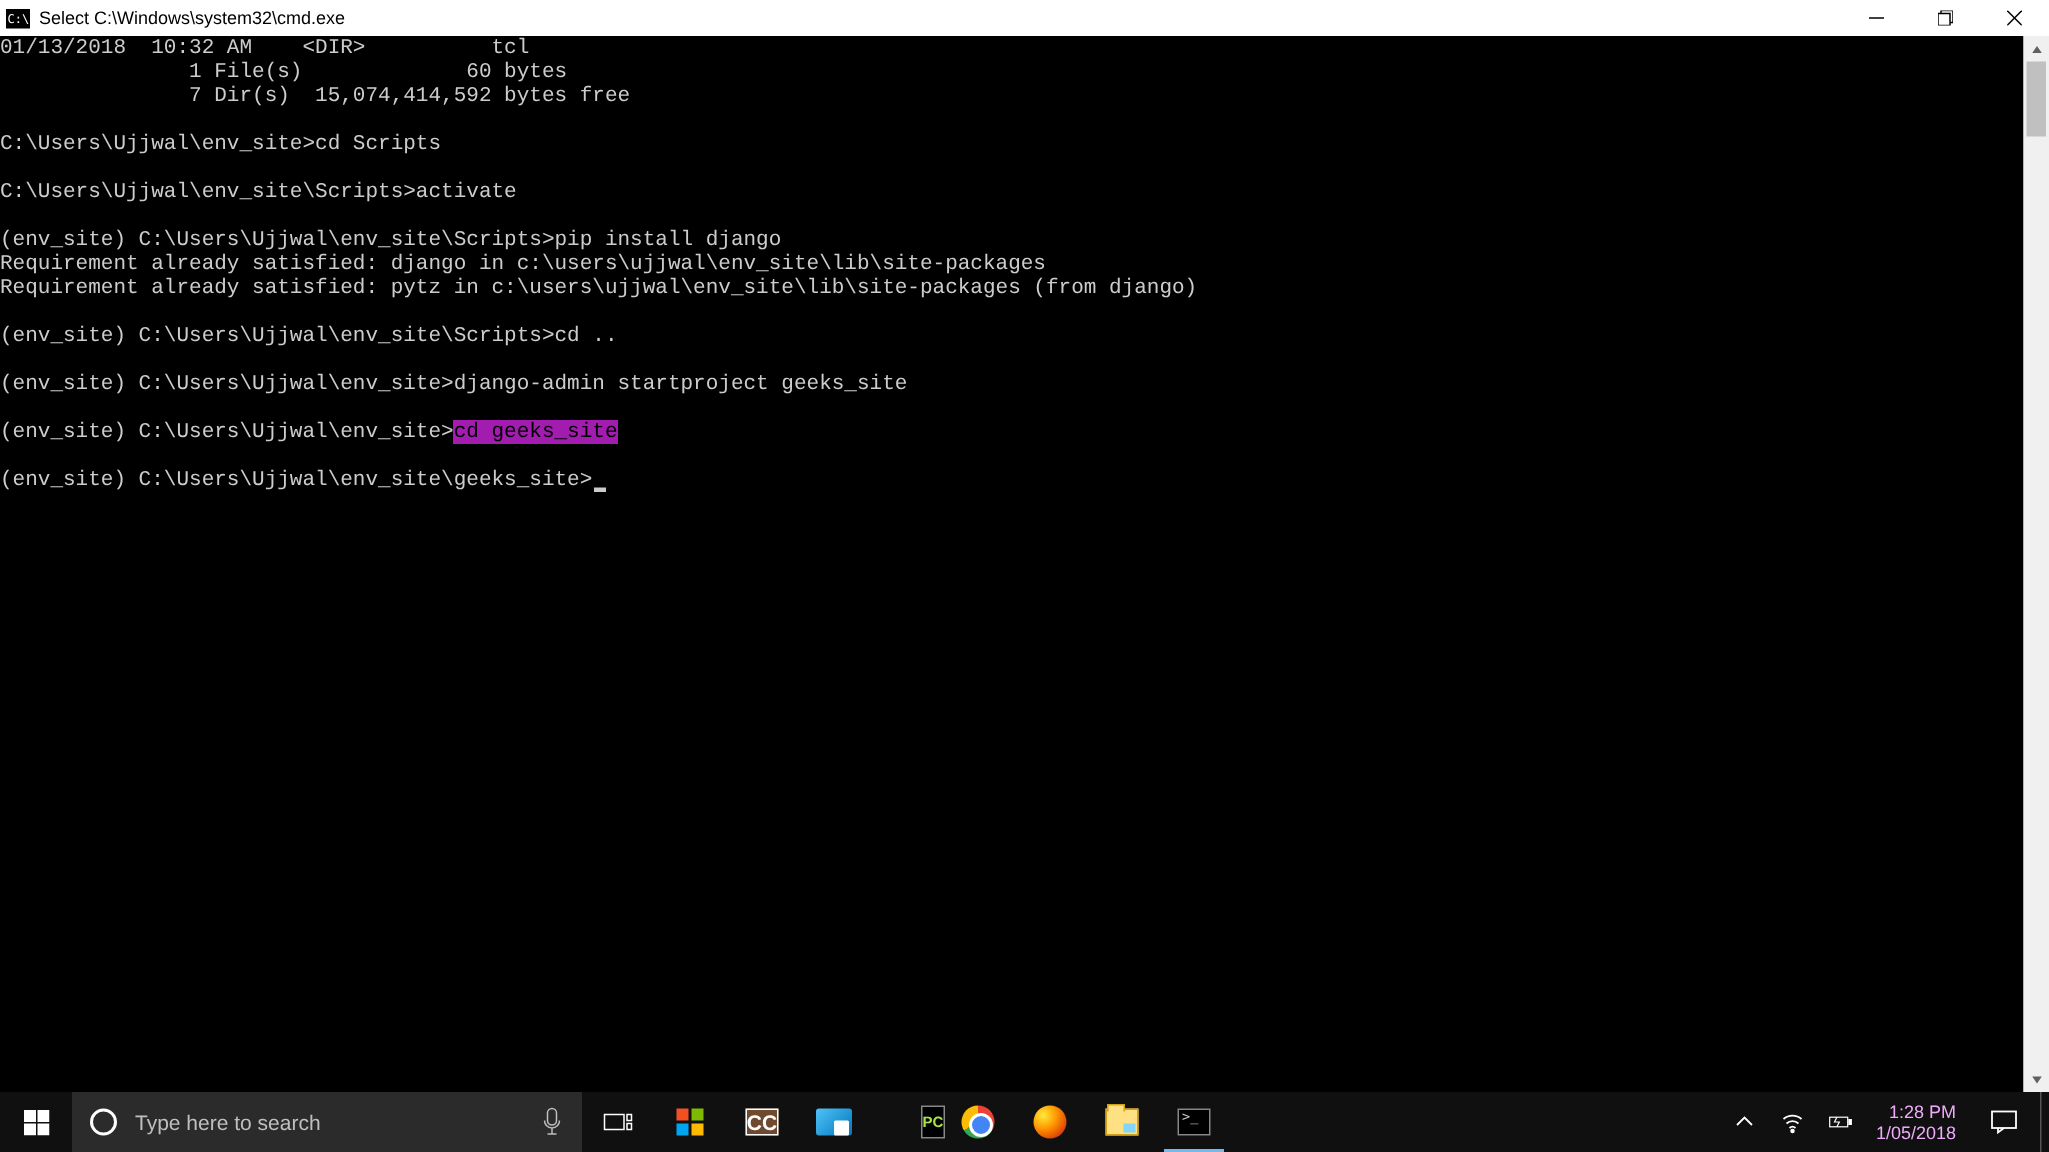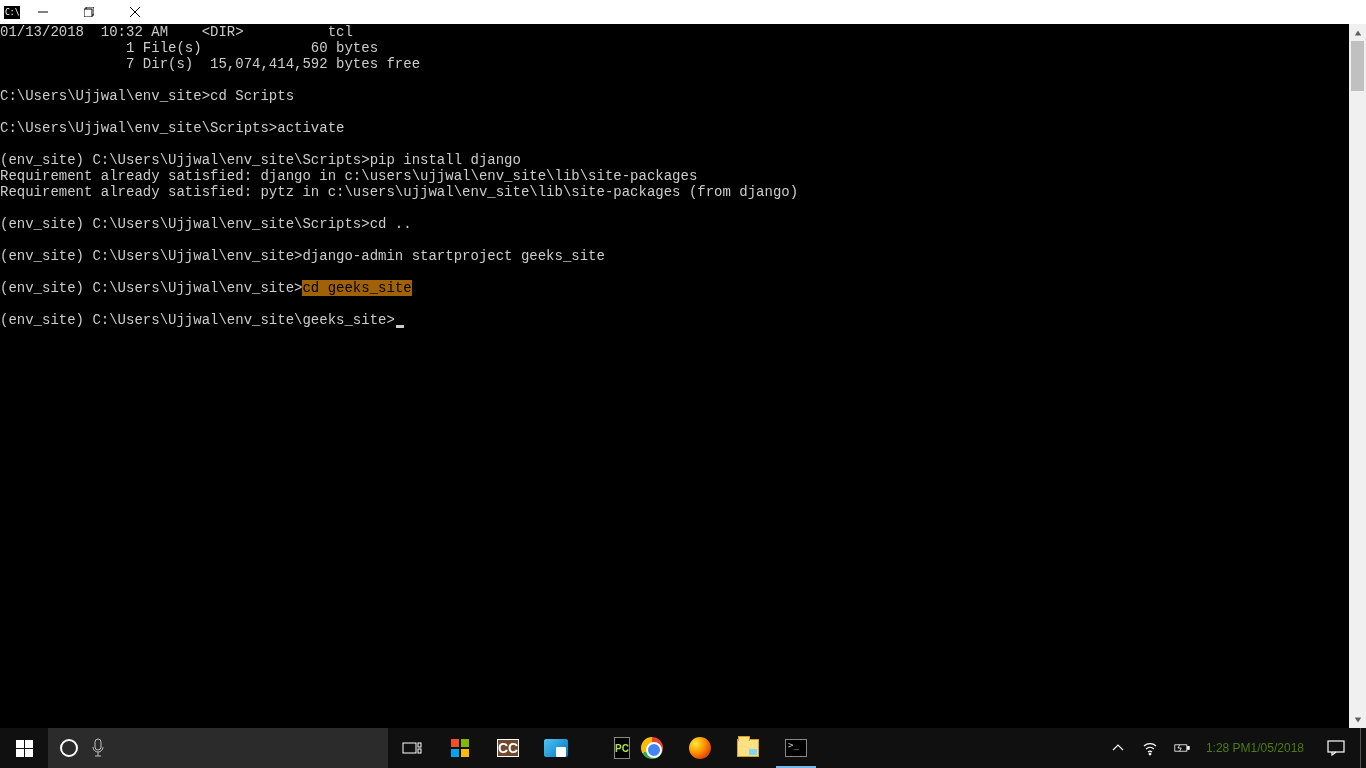--- a/index.html
+++ b/index.html
@@ -10,21 +10,21 @@
 .titlebar-icon { width: 16px; height: 13px; margin-left: 4px; background: #000; position: relative; }
 .titlebar-icon::after { content: "C:\\."; position: absolute; top: 0; left: 1px; color: #fff; font-size: 8px; line-height: 13px; font-family: Consolas, monospace; }
 .titlebar-text { font-size: 12px; color: #000; margin-left: 6px; flex: 1; }
 .titlebar-buttons { display: flex; height: 24px; }
 .tb-btn { width: 46px; height: 24px; display: flex; align-items: center; justify-content: center; cursor: pointer; }
 .tb-btn svg { width: 10px; height: 10px; stroke: #000; stroke-width: 1; fill: none; }
 
 
 .terminal-wrap { position: absolute; top: 24px; left: 0; width: 1366px; height: 704px; background: #000; }
 .terminal { position: absolute; top: 0; left: 0; width: 1349px; height: 704px; background: #000; color: #ccc; font-family: Consolas, "Courier New", monospace; font-size: 14px; line-height: 16px; white-space: pre; padding: 0; }
-.terminal .hl { background: #a16207; color: #000; }
+.terminal .hl { background: #a21caf; color: #000; }
 .cursor { display: inline-block; width: 8px; height: 3px; background: #ccc; vertical-align: bottom; margin-left: 1px; }
 
 
 .scrollbar { position: absolute; top: 0; right: 0; width: 17px; height: 704px; background: #f0f0f0; }
 .sb-btn { width: 17px; height: 17px; background: #f0f0f0; display: flex; align-items: center; justify-content: center; }
 .sb-btn svg { width: 8px; height: 8px; fill: #606060; }
 .sb-track { position: absolute; top: 17px; bottom: 17px; width: 17px; background: #f0f0f0; }
 .sb-thumb { position: absolute; top: 0; left: 2px; width: 13px; height: 50px; background: #c0c0c0; }
 
 
@@ -39,21 +39,21 @@
 .taskview svg { width: 20px; height: 16px; stroke: #fff; fill: none; stroke-width: 1; }
 .app-icons { display: flex; height: 40px; }
 .app { width: 48px; height: 40px; display: flex; align-items: center; justify-content: center; cursor: pointer; position: relative; }
 .app.active::after { content: ""; position: absolute; bottom: 0; left: 4px; right: 4px; height: 2px; background: #76b9ed; }
 .app .ico { width: 24px; height: 24px; display: flex; align-items: center; justify-content: center; }
 
 
 .systray { margin-left: auto; display: flex; align-items: center; height: 40px; }
 .tray-item { height: 40px; display: flex; align-items: center; justify-content: center; padding: 0 8px; cursor: pointer; }
 .tray-item svg { width: 16px; height: 16px; stroke: #fff; fill: none; }
-.clock { display: flex; flex-direction: row; align-items: flex-end; justify-content: center; padding: 0 8px; font-size: 12px; line-height: 14px; color: #4d7c0f; }
+.clock { display: flex; flex-direction: column; align-items: flex-end; justify-content: center; padding: 0 8px; font-size: 12px; line-height: 14px; color: #f0abfc; }
 .notif { width: 48px; height: 40px; display: flex; align-items: center; justify-content: center; }
 .notif svg { width: 18px; height: 18px; stroke: #fff; fill: none; stroke-width: 1.2; }
 .peek { width: 6px; height: 40px; border-left: 1px solid #555; }
 
 
 .ms-store { display: grid; grid-template: 1fr 1fr / 1fr 1fr; gap: 2px; width: 18px; height: 18px; }
 .ms-store div:nth-child(1){background:#f25022}.ms-store div:nth-child(2){background:#7fba00}.ms-store div:nth-child(3){background:#00a4ef}.ms-store div:nth-child(4){background:#ffb900}
 .cc-ico { width: 22px; height: 18px; background: #6f4a2f; border: 1px solid #fff; display: flex; align-items: center; justify-content: center; color: #fff; font-size: 14px; font-weight: bold; }
 .dm-ico { width: 24px; height: 18px; background: linear-gradient(135deg,#4fc3f7,#0277bd); border-radius: 2px; position: relative; }
 .dm-ico::after { content: ""; position: absolute; right: 2px; bottom: 0; width: 10px; height: 10px; background: #fff; border-radius: 1px; }
@@ -64,20 +64,21 @@
 .fe-ico { width: 22px; height: 18px; background: #ffe082; border: 1px solid #d4a017; position: relative; }
 .fe-ico::before { content: ""; position: absolute; top: -4px; left: 0; width: 10px; height: 4px; background: #ffe082; border: 1px solid #d4a017; border-bottom: none; }
 .fe-ico::after { content: ""; position: absolute; bottom: 1px; right: 1px; width: 8px; height: 6px; background: #81d4fa; }
 .cmd-ico { width: 22px; height: 18px; background: #000; border: 1px solid #888; color: #ccc; font-size: 9px; padding-left: 2px; line-height: 10px; font-family: Consolas, monospace; }
 </style>
 </head>
 <body>
 
 <div class="titlebar">
   <div class="titlebar-icon"></div>
+  <div class="titlebar-text">Select C:\Windows\system32\cmd.exe</div>
   <div class="titlebar-buttons">
     <div class="tb-btn">
       <svg viewBox="0 0 10 10">
           <line x1="0" y1="5" x2="10" y2="5"></line>
         </svg>
     </div>
     <div class="tb-btn">
       <svg viewBox="0 0 10 10">
           <rect x="0" y="2" width="8" height="8"></rect>
           <polyline points="2,2 2,0 10,0 10,8 8,8"></polyline>
@@ -133,20 +134,21 @@
   <div class="start-btn">
     <svg viewBox="0 0 17 17">
       <rect x="0" y="0" width="8" height="8"></rect>
         <rect x="9" y="0" width="8" height="8"></rect>
       <rect x="0" y="9" width="8" height="8"></rect>
         <rect x="9" y="9" width="8" height="8"></rect>
     </svg>
   </div>
   <div class="search-box">
     <div class="cortana"></div>
+    <div class="placeholder">Type here to search</div>
     <svg class="mic" viewBox="0 0 16 20">
       <rect x="5" y="1" width="6" height="11" rx="3" fill="none" stroke="#bfbfbf" stroke-width="1"></rect>
       <path d="M3 9 a5 5 0 0 0 10 0 M8 14 v4 M5 18 h6" fill="none" stroke="#bfbfbf" stroke-width="1"></path>
     </svg>
   </div>
   <div class="taskview">
     <svg viewBox="0 0 20 16">
       <rect x="1" y="3" width="13" height="10"></rect>
         <rect x="16" y="3" width="3" height="4"></rect>
         <rect x="16" y="9" width="3" height="4"></rect>

